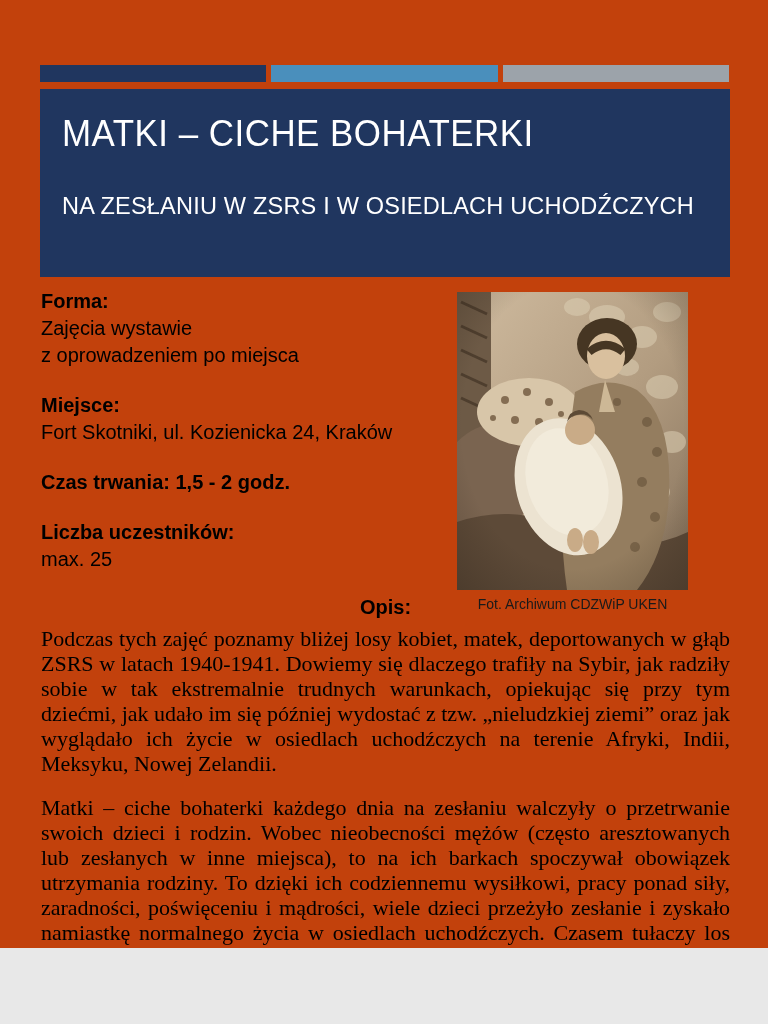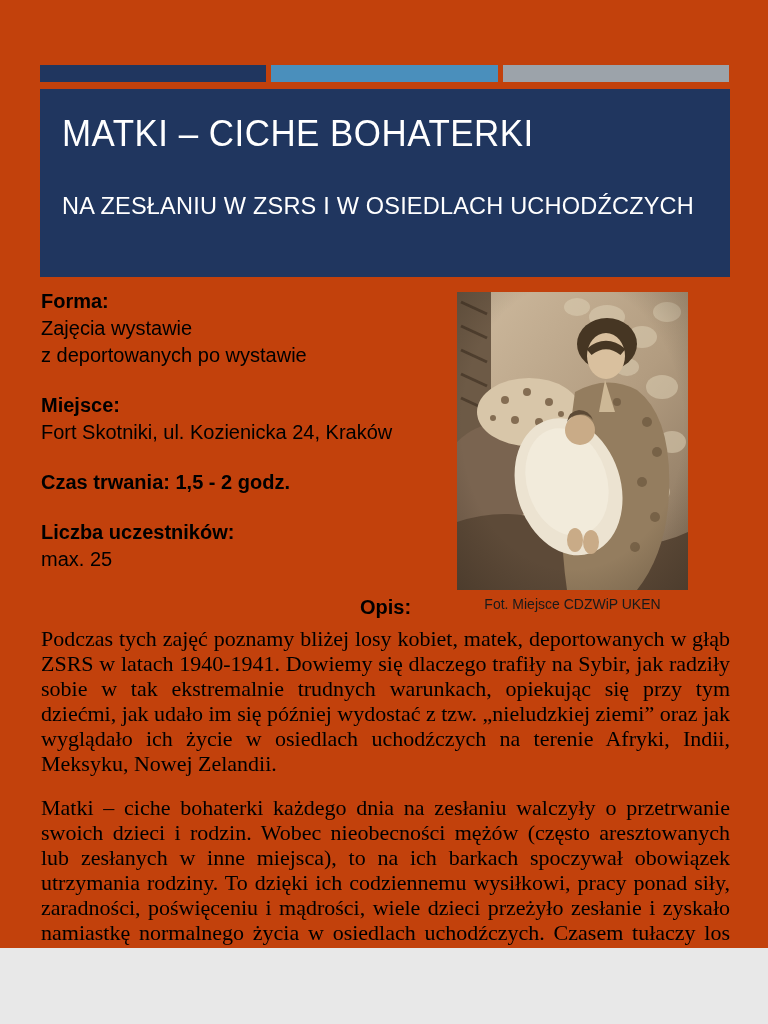--- a/index.html
+++ b/index.html
@@ -94,21 +94,21 @@
 
   <div class="header-block" style="background: rgb(32, 54, 95);">
     <div class="header-title">MATKI – CICHE BOHATERKI</div>
     <div class="header-subtitle">NA ZESŁANIU W ZSRS I W OSIEDLACH UCHODŹCZYCH</div>
   </div>
 
   <div class="info-col">
     <div class="info-group">
       <div class="info-label">Forma:</div>
       <div class="info-value">Zajęcia wystawie</div>
-      <div class="info-value">z deportowanych po wystawie</div>
+      <div class="info-value">z oprowadzeniem po miejsca</div>
     </div>
     <div class="info-group">
       <div class="info-label">Miejsce:</div>
       <div class="info-value">Fort Skotniki, ul. Kozienicka 24, Kraków</div>
     </div>
     <div class="info-group inline-row">
       <span class="info-label">Czas trwania:</span><span class="info-value"> 1,5 - 2 godz.</span>
     </div>
     <div class="info-group">
       <div class="info-label">Liczba uczestników:</div>
@@ -183,21 +183,21 @@
         <ellipse cx="110" cy="195" rx="52" ry="70" fill="#ece3d1"></ellipse>
         <ellipse cx="110" cy="190" rx="40" ry="55" fill="#f2ebdb"></ellipse>
       </g>
       <circle cx="123" cy="138" r="15" fill="#c9ab87"></circle>
       <path d="M110,130 a15,13 0 0 1 26,-2 q-4,-10 -14,-10 q-10,1 -12,12 Z" fill="#5d4a35"></path>
 
       <ellipse cx="118" cy="248" rx="8" ry="12" fill="#c9ab87"></ellipse>
       <ellipse cx="134" cy="250" rx="8" ry="12" fill="#c9ab87"></ellipse>
       <rect width="231" height="298" fill="url(#vig)"></rect>
     </svg>
-    <div class="photo-caption">Fot. Miejsce CDZWiP UKEN</div>
+    <div class="photo-caption">Fot. Archiwum CDZWiP UKEN</div>
   </div>
 
   <div class="opis">
     <div class="opis-label">Opis:</div>
     <p>Podczas tych zajęć poznamy bliżej losy kobiet, matek, deportowanych w głąb ZSRS w latach 1940-1941. Dowiemy się dlaczego trafiły na Sybir, jak radziły sobie w tak ekstremalnie trudnych warunkach, opiekując się przy tym dziećmi, jak udało im się później wydostać z tzw. „nieludzkiej ziemi” oraz jak wyglądało ich życie w osiedlach uchodźczych na terenie Afryki, Indii, Meksyku, Nowej Zelandii.</p>
     <p>Matki – ciche bohaterki każdego dnia na zesłaniu walczyły o przetrwanie swoich dzieci i rodzin. Wobec nieobecności mężów (często aresztowanych lub zesłanych w inne miejsca), to na ich barkach spoczywał obowiązek utrzymania rodziny. To dzięki ich codziennemu wysiłkowi, pracy ponad siły, zaradności, poświęceniu i mądrości, wiele dzieci przeżyło zesłanie i zyskało namiastkę normalnego życia w osiedlach uchodźczych. Czasem tułaczy los rozdzielał dziecko od matki, która była w stanie „poruszyć niebo i ziemię”, aby je odzyskać. O tej i innych historiach dowiemy się więcej podczas zwiedzania wystawy w ramach zajęć „Matki - ciche bohaterki…”.</p>
   </div>
 
 </div>
 

